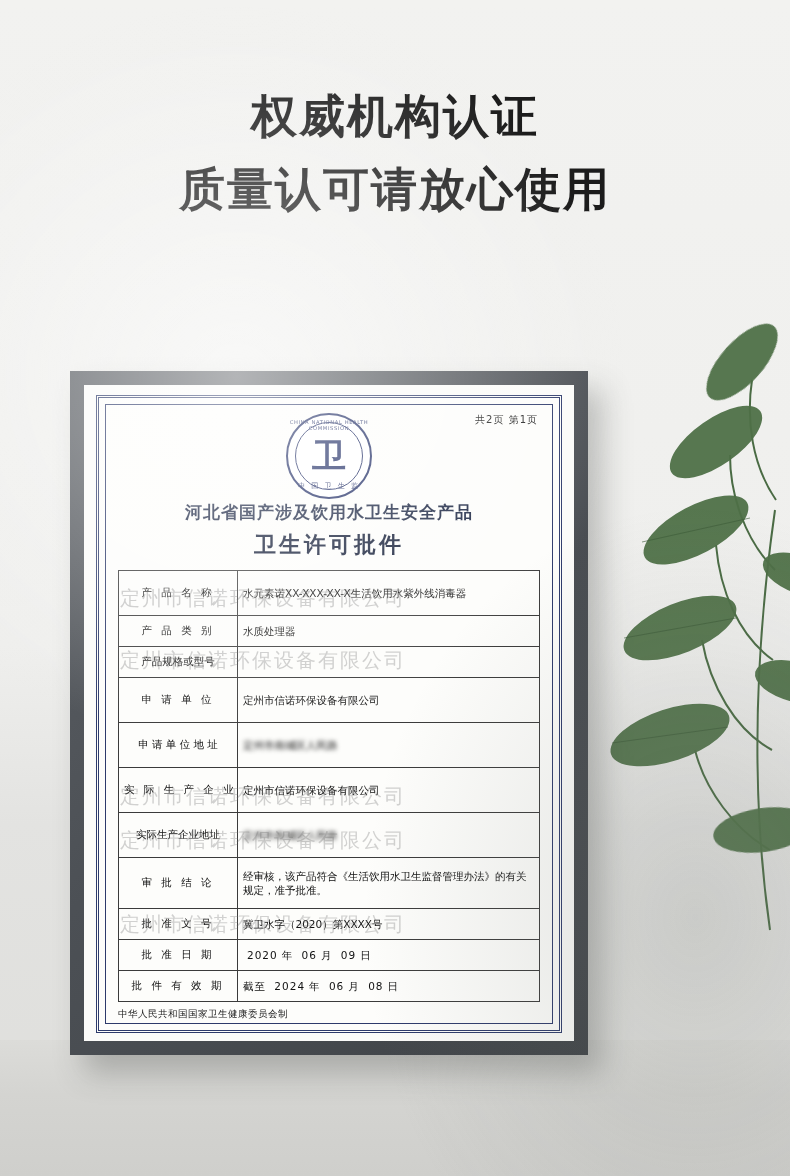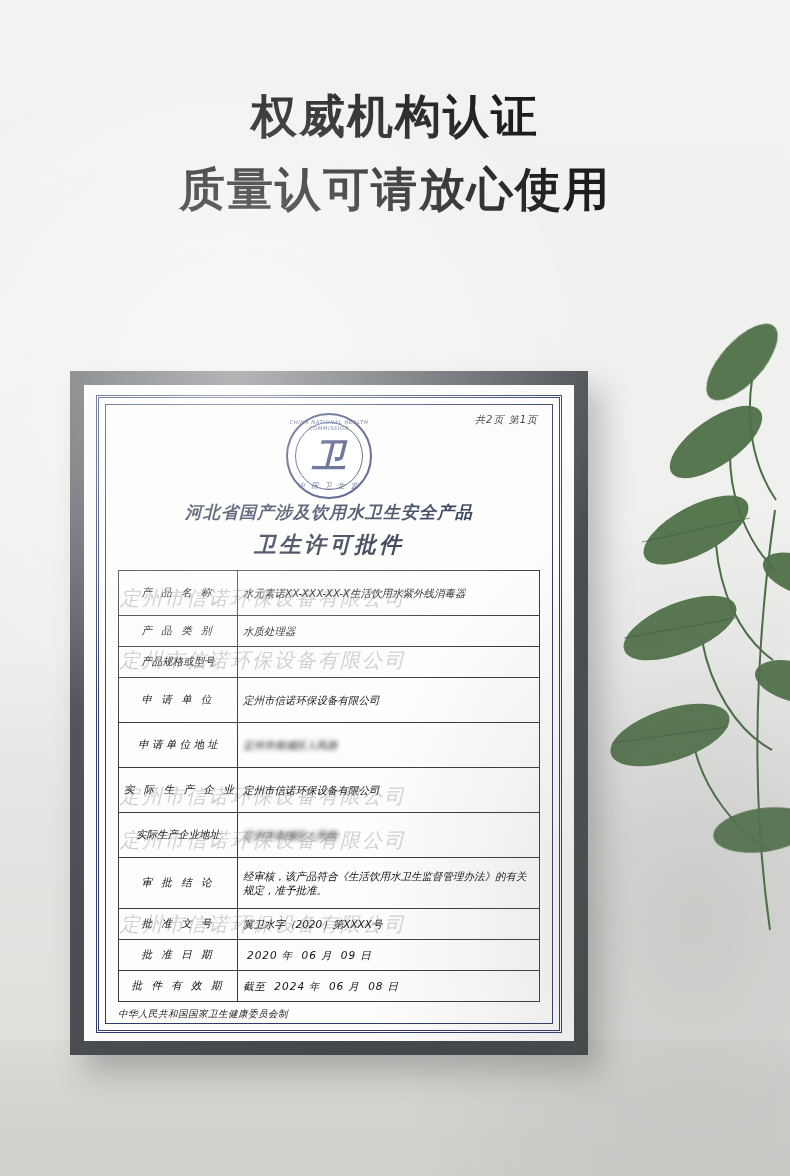--- a/index.html
+++ b/index.html
@@ -107,21 +107,20 @@
     position: absolute;
     left: 6px; right: 6px; top: 6px; bottom: 6px;
     border: 1px solid #2d3a6b;
     pointer-events: none;
   }
   .cert-body {
     position: relative;
     height: 100%;
     box-sizing: border-box;
     padding: 6px 14px 6px 14px;
-    font-style: italic;
   }
 
   .page-count {
     position: absolute;
     right: 16px;
     top: 10px;
     font-size: 10px;
     color: #222;
     letter-spacing: 1px;
   }

